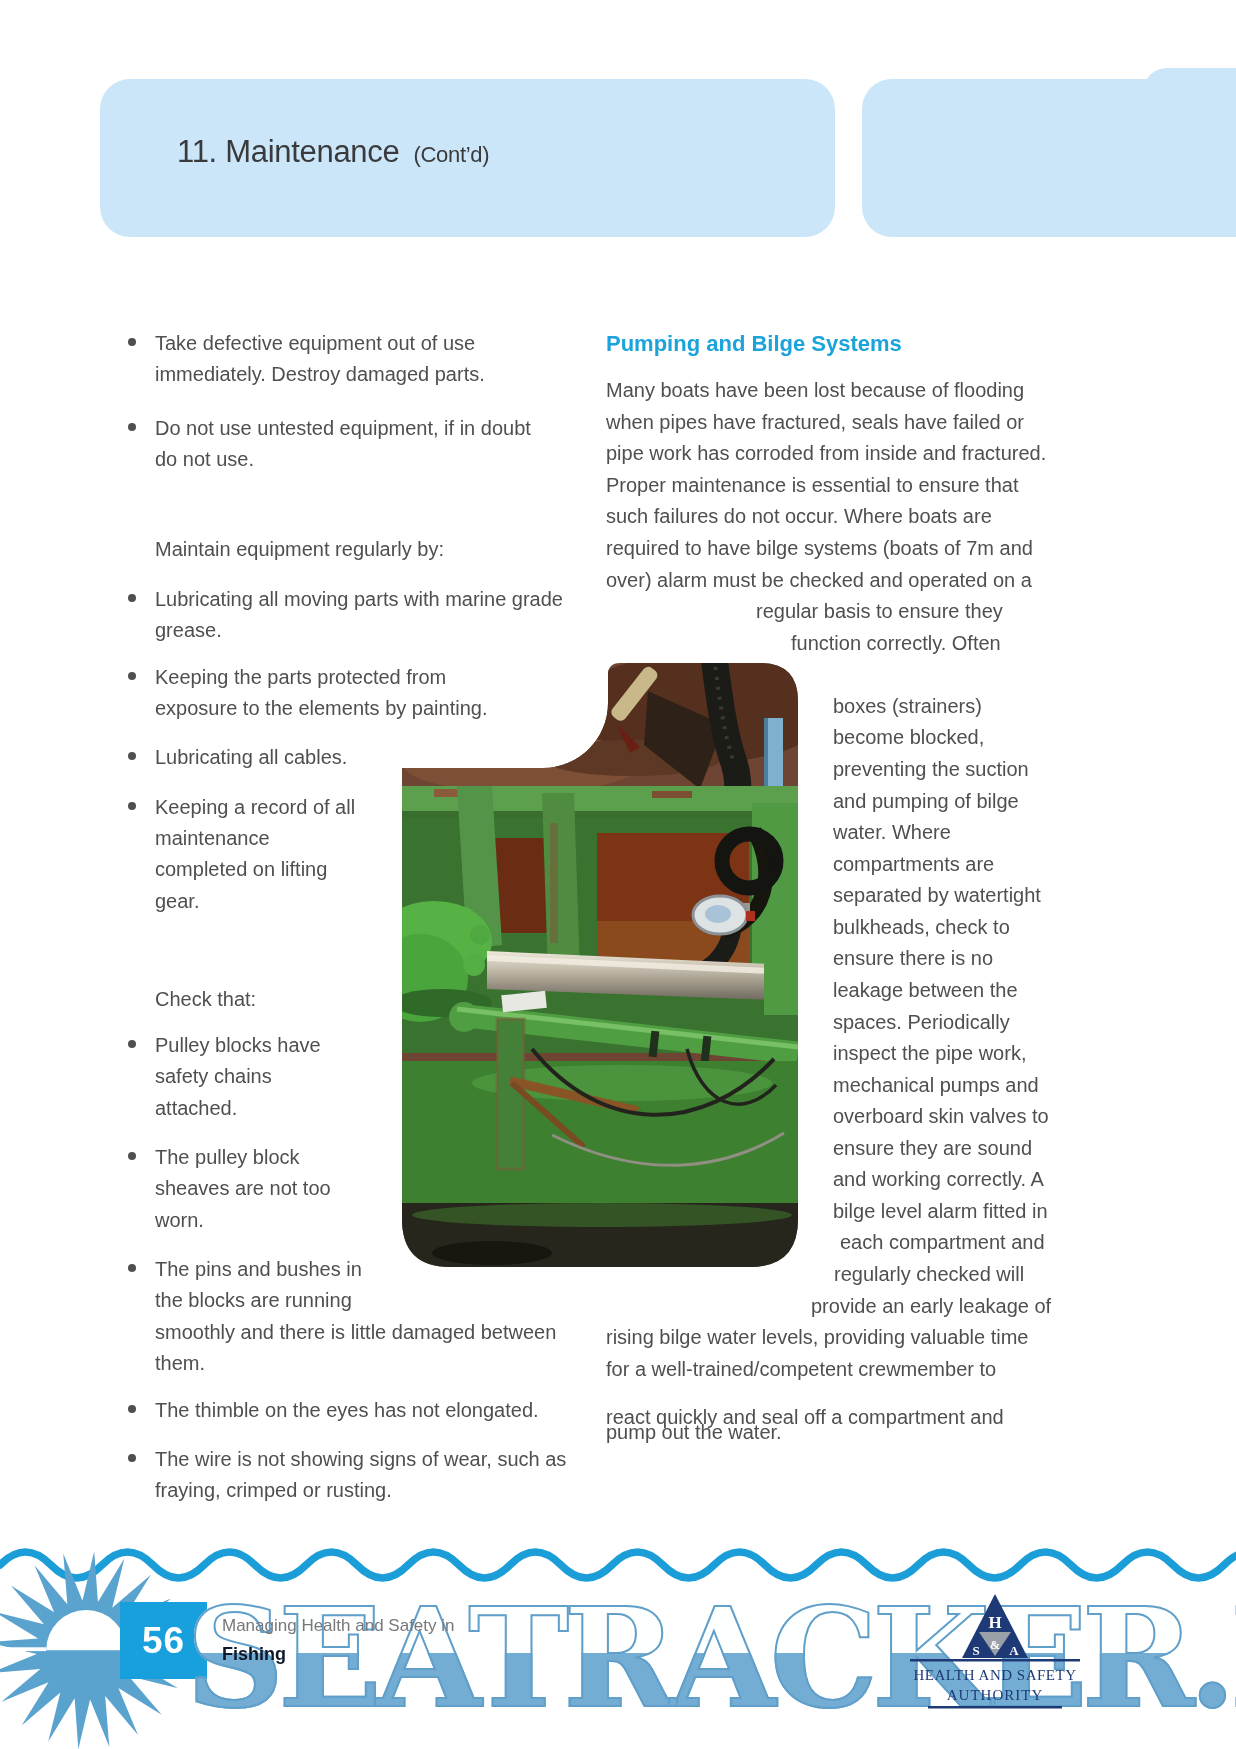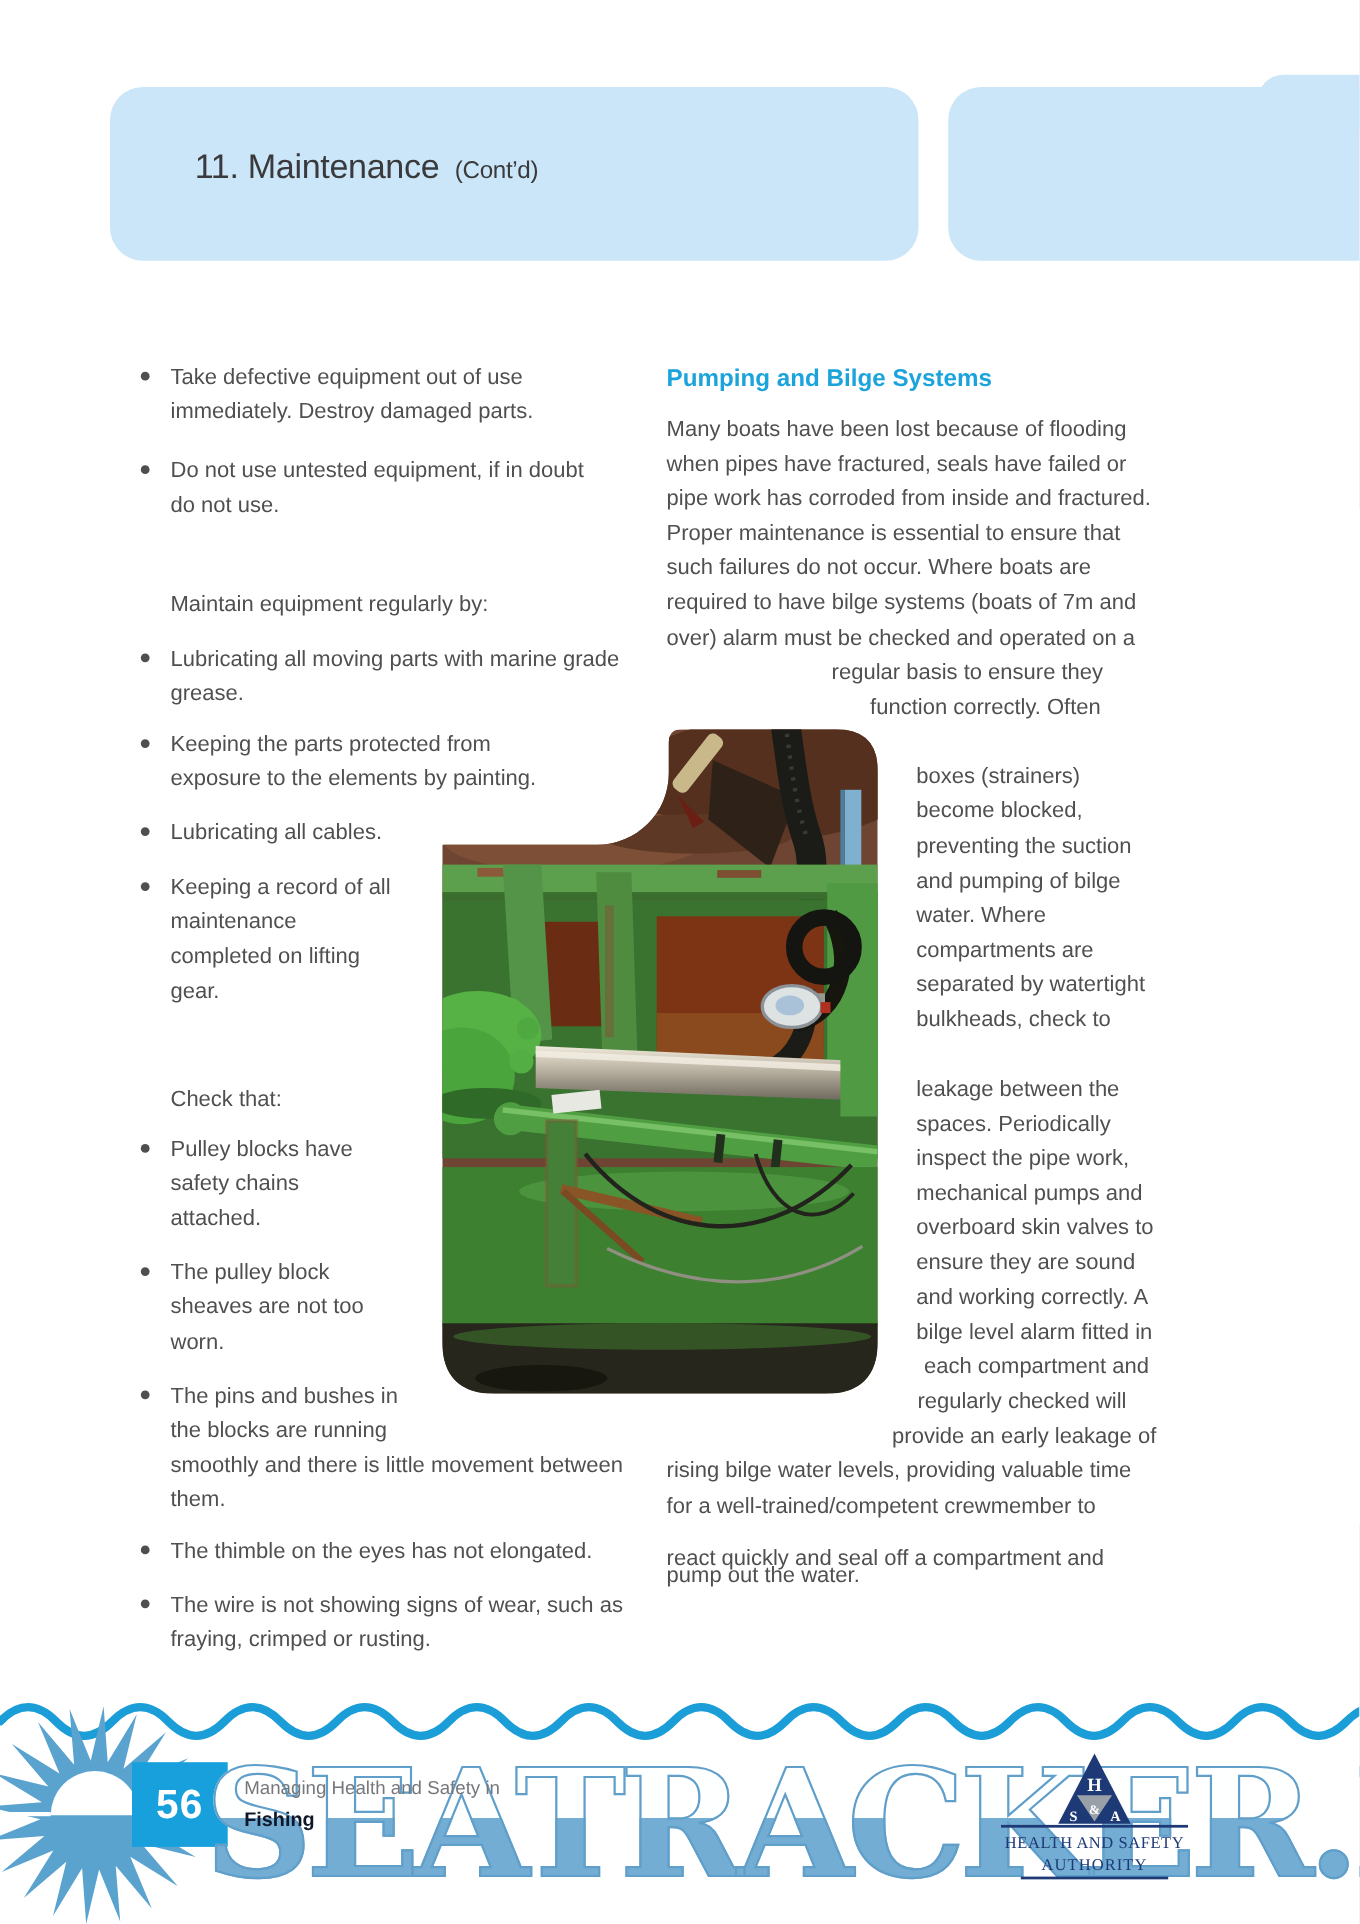--- a/index.html
+++ b/index.html
@@ -156,21 +156,21 @@
       <div class="ll" style="top: 1256px;">
         <span class="blt"></span>
         <span class="lt">The pins and bushes in</span>
       </div>
       <div class="ll" style="top: 1287px;">
 
         <span class="lt">the blocks are running</span>
       </div>
       <div class="ll" style="top: 1319px;">
 
-        <span class="lt">smoothly and there is little movement between</span>
+        <span class="lt">smoothly and there is little damaged between</span>
       </div>
       <div class="ll" style="top: 1350px;">
 
         <span class="lt">them.</span>
       </div>
       <div class="ll" style="top: 1397px;">
         <span class="blt"></span>
         <span class="lt">The thimble on the eyes has not elongated.</span>
       </div>
       <div class="ll" style="top: 1446px;">
@@ -229,20 +229,23 @@
         <span>water. Where</span>
       </div>
       <div class="rl" style="top: 851px; padding-left: 227px;">
         <span>compartments are</span>
       </div>
       <div class="rl" style="top: 882px; padding-left: 227px;">
         <span>separated by watertight</span>
       </div>
       <div class="rl" style="top: 914px; padding-left: 227px;">
         <span>bulkheads, check to</span>
+      </div>
+      <div class="rl" style="top: 945px; padding-left: 227px;">
+        <span>ensure there is no</span>
       </div>
       <div class="rl" style="top: 977px; padding-left: 227px;">
         <span>leakage between the</span>
       </div>
       <div class="rl" style="top: 1009px; padding-left: 227px;">
         <span>spaces. Periodically</span>
       </div>
       <div class="rl" style="top: 1040px; padding-left: 227px;">
         <span>inspect the pipe work,</span>
       </div>

